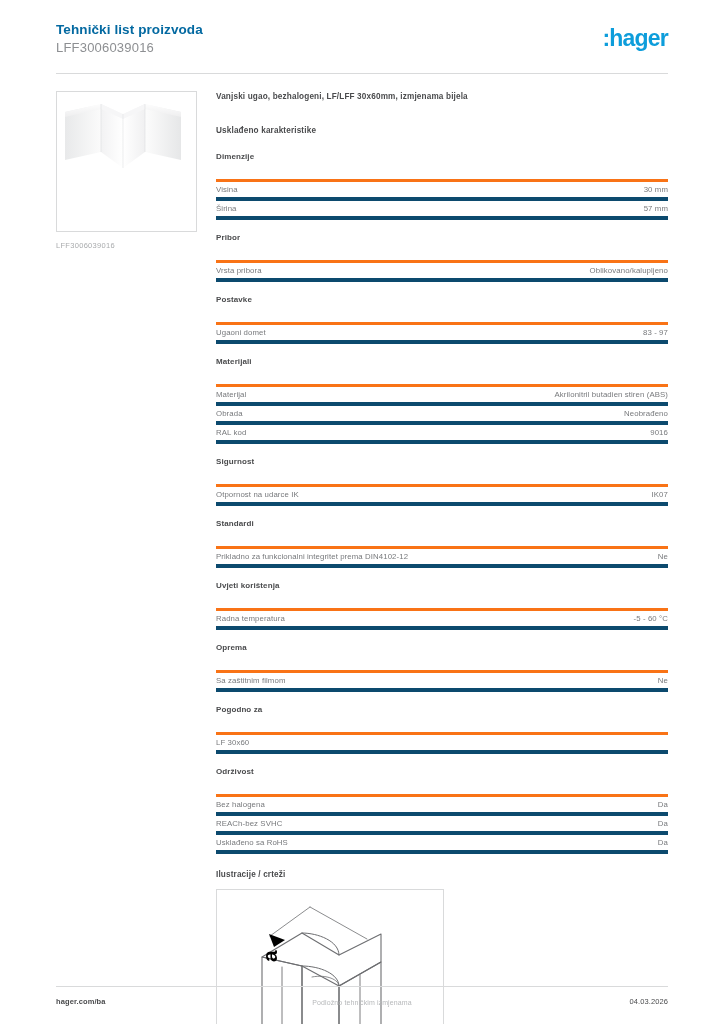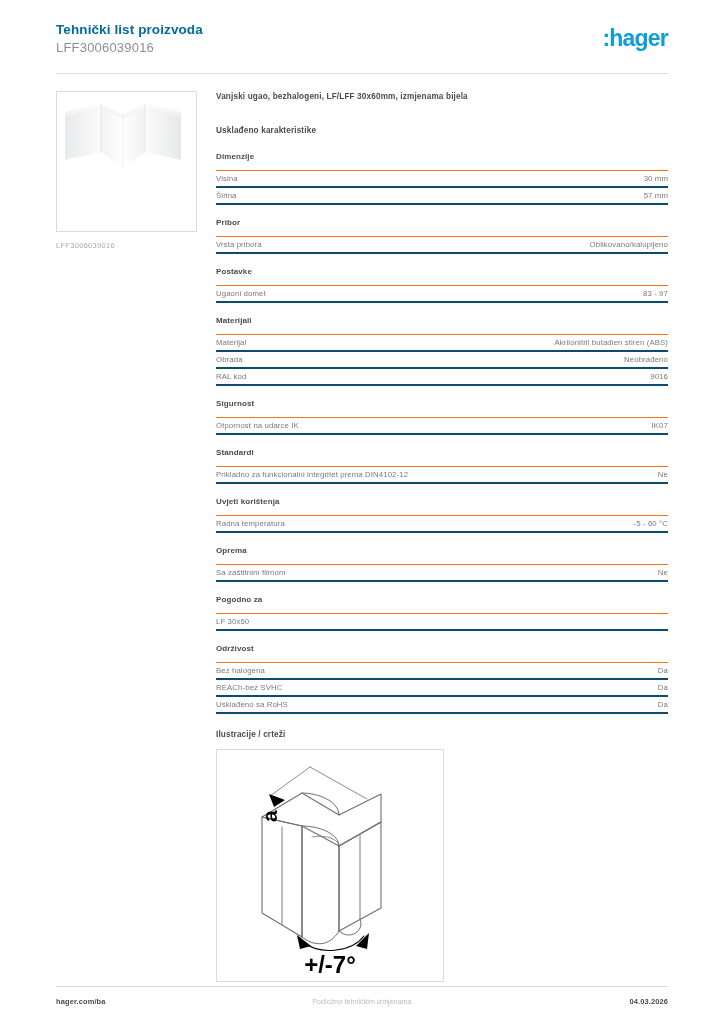--- a/index.html
+++ b/index.html
@@ -115,29 +115,29 @@
     letter-spacing: 0.15px;
     margin: 0 0 17px 0;
   }
 
   .spec-group { margin-bottom: 13px; }
   .group-title {
     font-size: 8px;
     font-weight: bold;
     color: #4a4b4d;
     letter-spacing: 0.1px;
-    padding-bottom: 9px;
-    border-bottom: 1px solid #f97316;
+    padding-bottom: 18px;
+    border-bottom: 3px solid #f97316;
     margin: 0;
   }
   .spec-row {
     display: flex;
     justify-content: space-between;
     align-items: baseline;
-    border-bottom: 2px solid #0c4a6e;
+    border-bottom: 4px solid #0c4a6e;
     padding: 3px 0 3px 0;
     min-height: 14px;
   }
   .spec-key {
     font-size: 7.8px;
     color: #77797c;
     letter-spacing: 0.1px;
     white-space: nowrap;
   }
   .spec-val {
@@ -175,40 +175,40 @@
     width: 612px;
     height: 1px;
     background: #d9dadb;
   }
   .footer {
     position: absolute;
     left: 56px;
     top: 997px;
     width: 612px;
     display: flex;
-    align-items: center;
+    align-items: flex-end;
   }
   .footer-left {
     font-size: 7.5px;
     font-weight: bold;
     color: #4a4b4d;
     letter-spacing: 0.1px;
     flex: 1 1 0;
     text-align: left;
   }
   .footer-center {
     font-size: 7px;
     color: #b6b8ba;
     letter-spacing: 0.1px;
     flex: 1 1 0;
     text-align: center;
   }
   .footer-right {
     font-size: 7.5px;
-    font-weight: bold;
+    font-weight: normal;
     color: #4a4b4d;
     letter-spacing: 0.1px;
     flex: 1 1 0;
     text-align: right;
   }
 </style>
 </head>
 <body>
 
 <div class="header">

